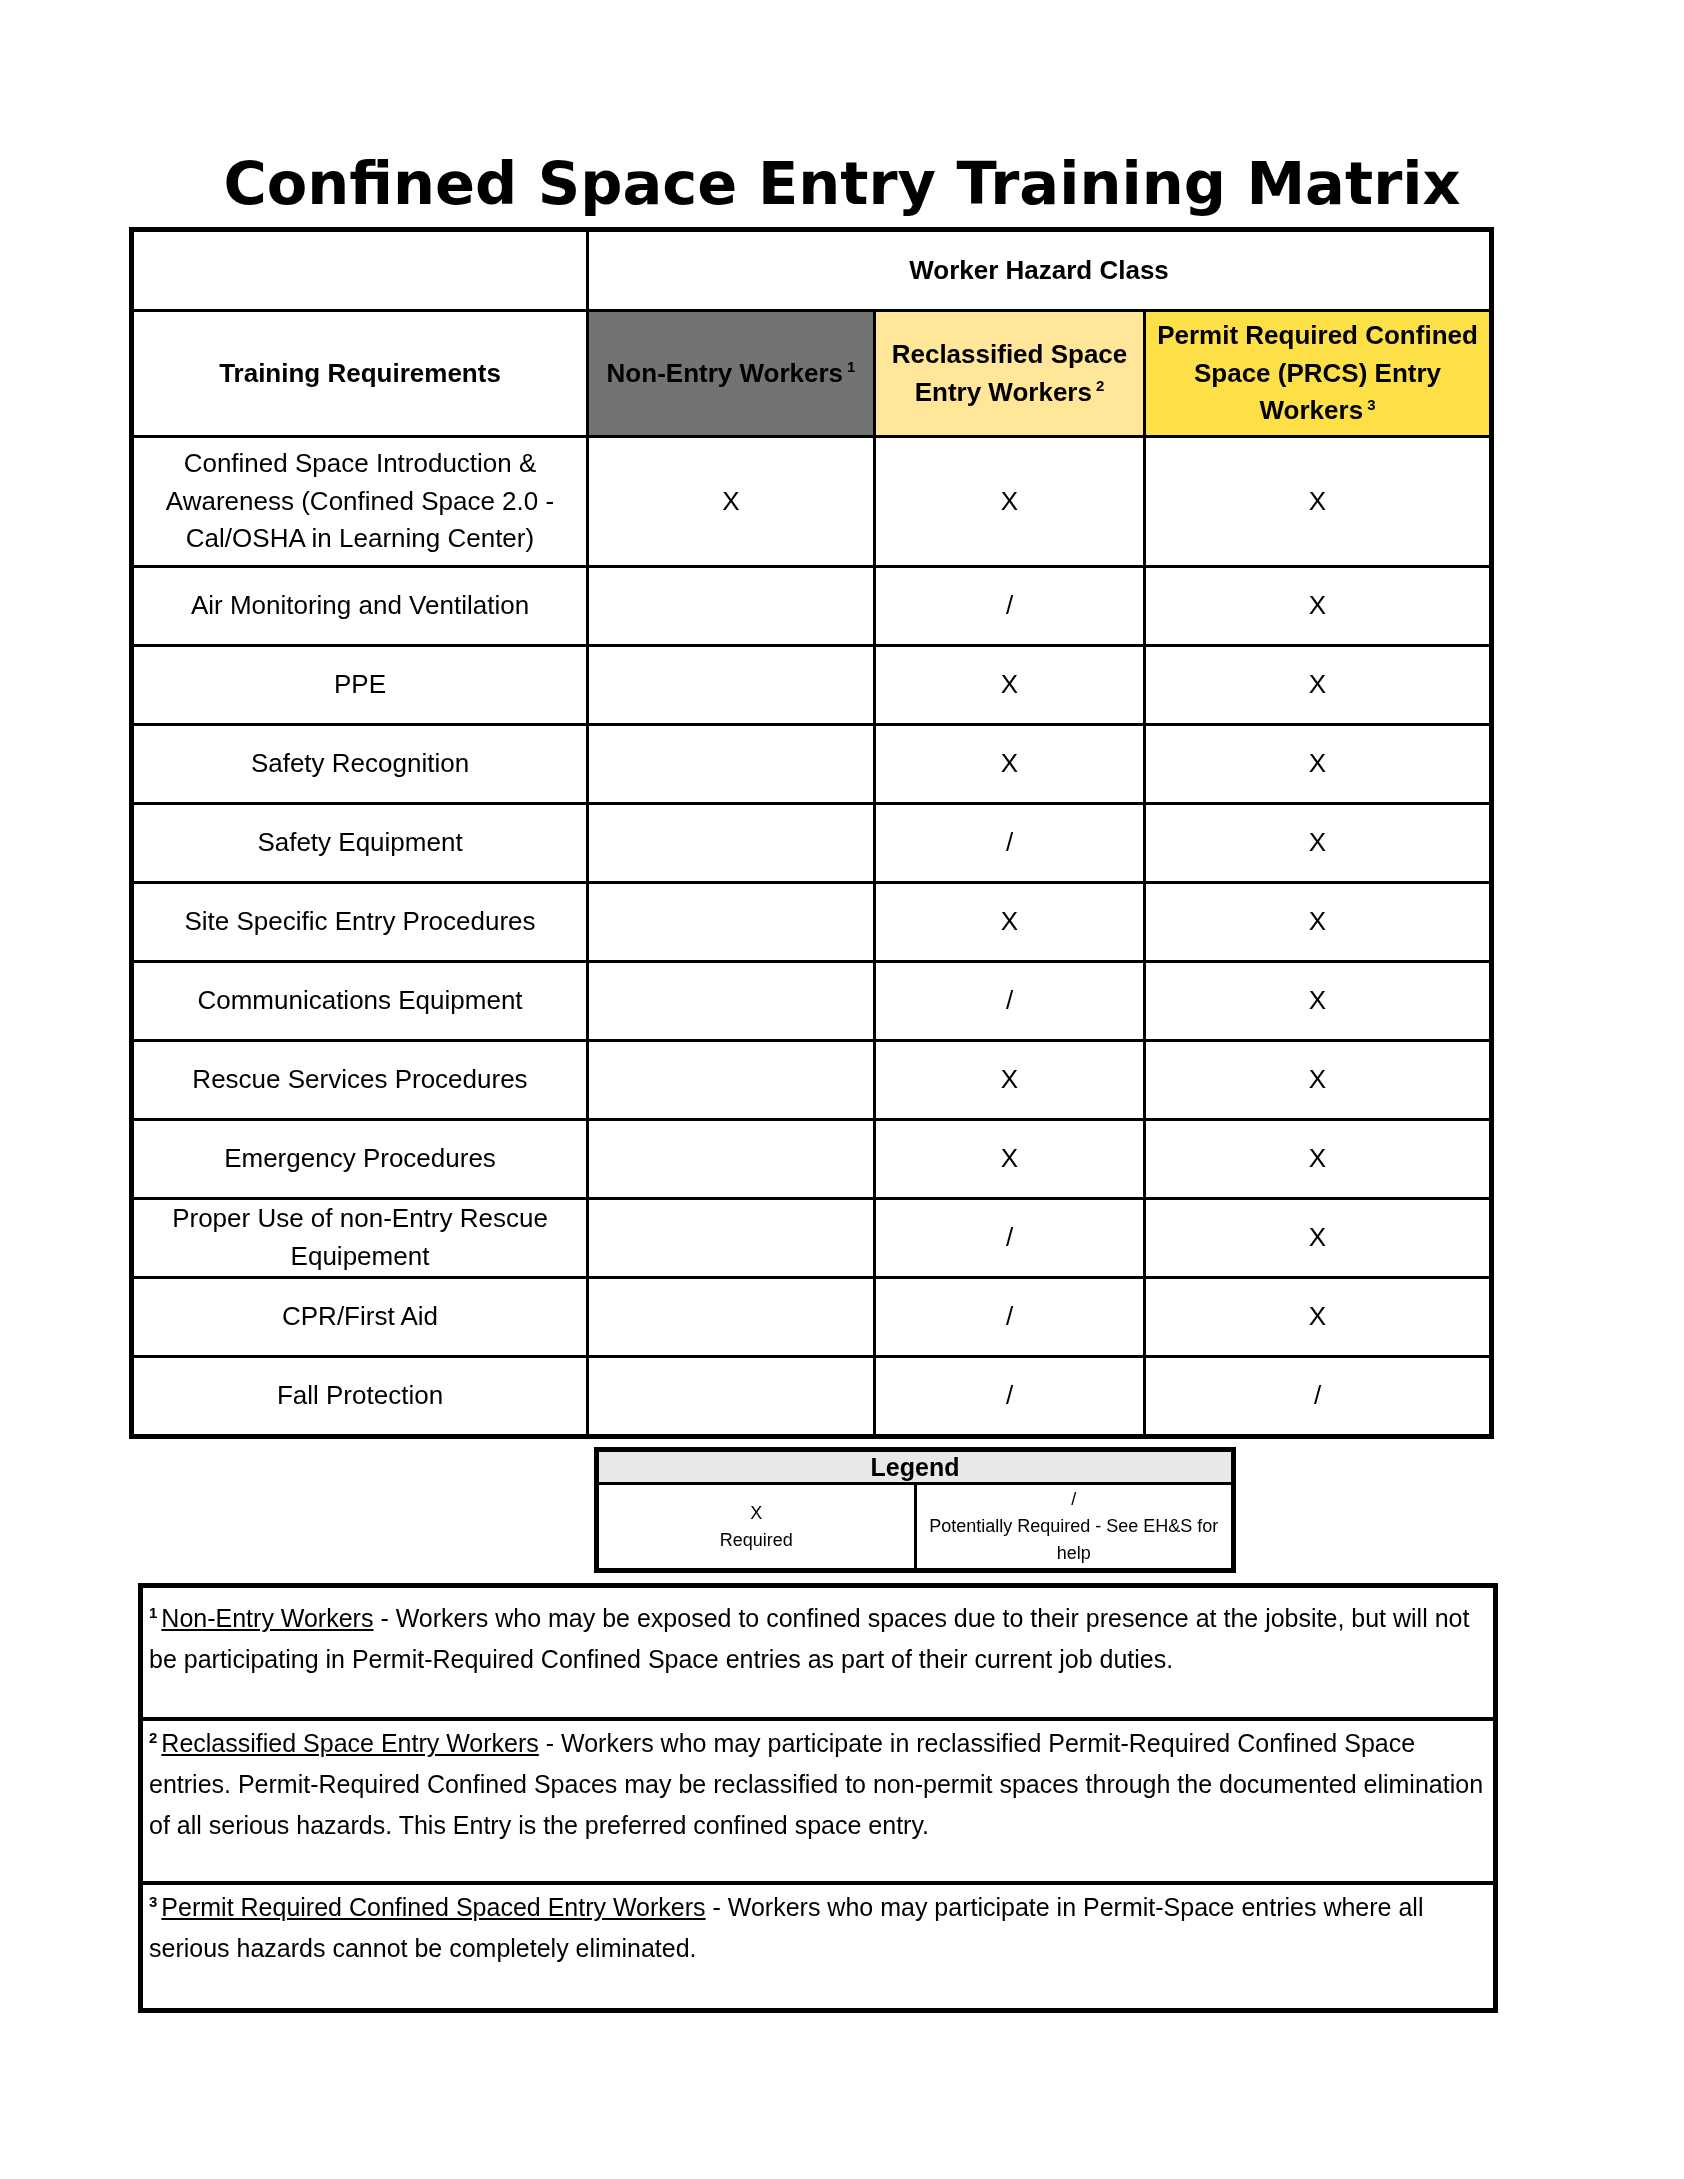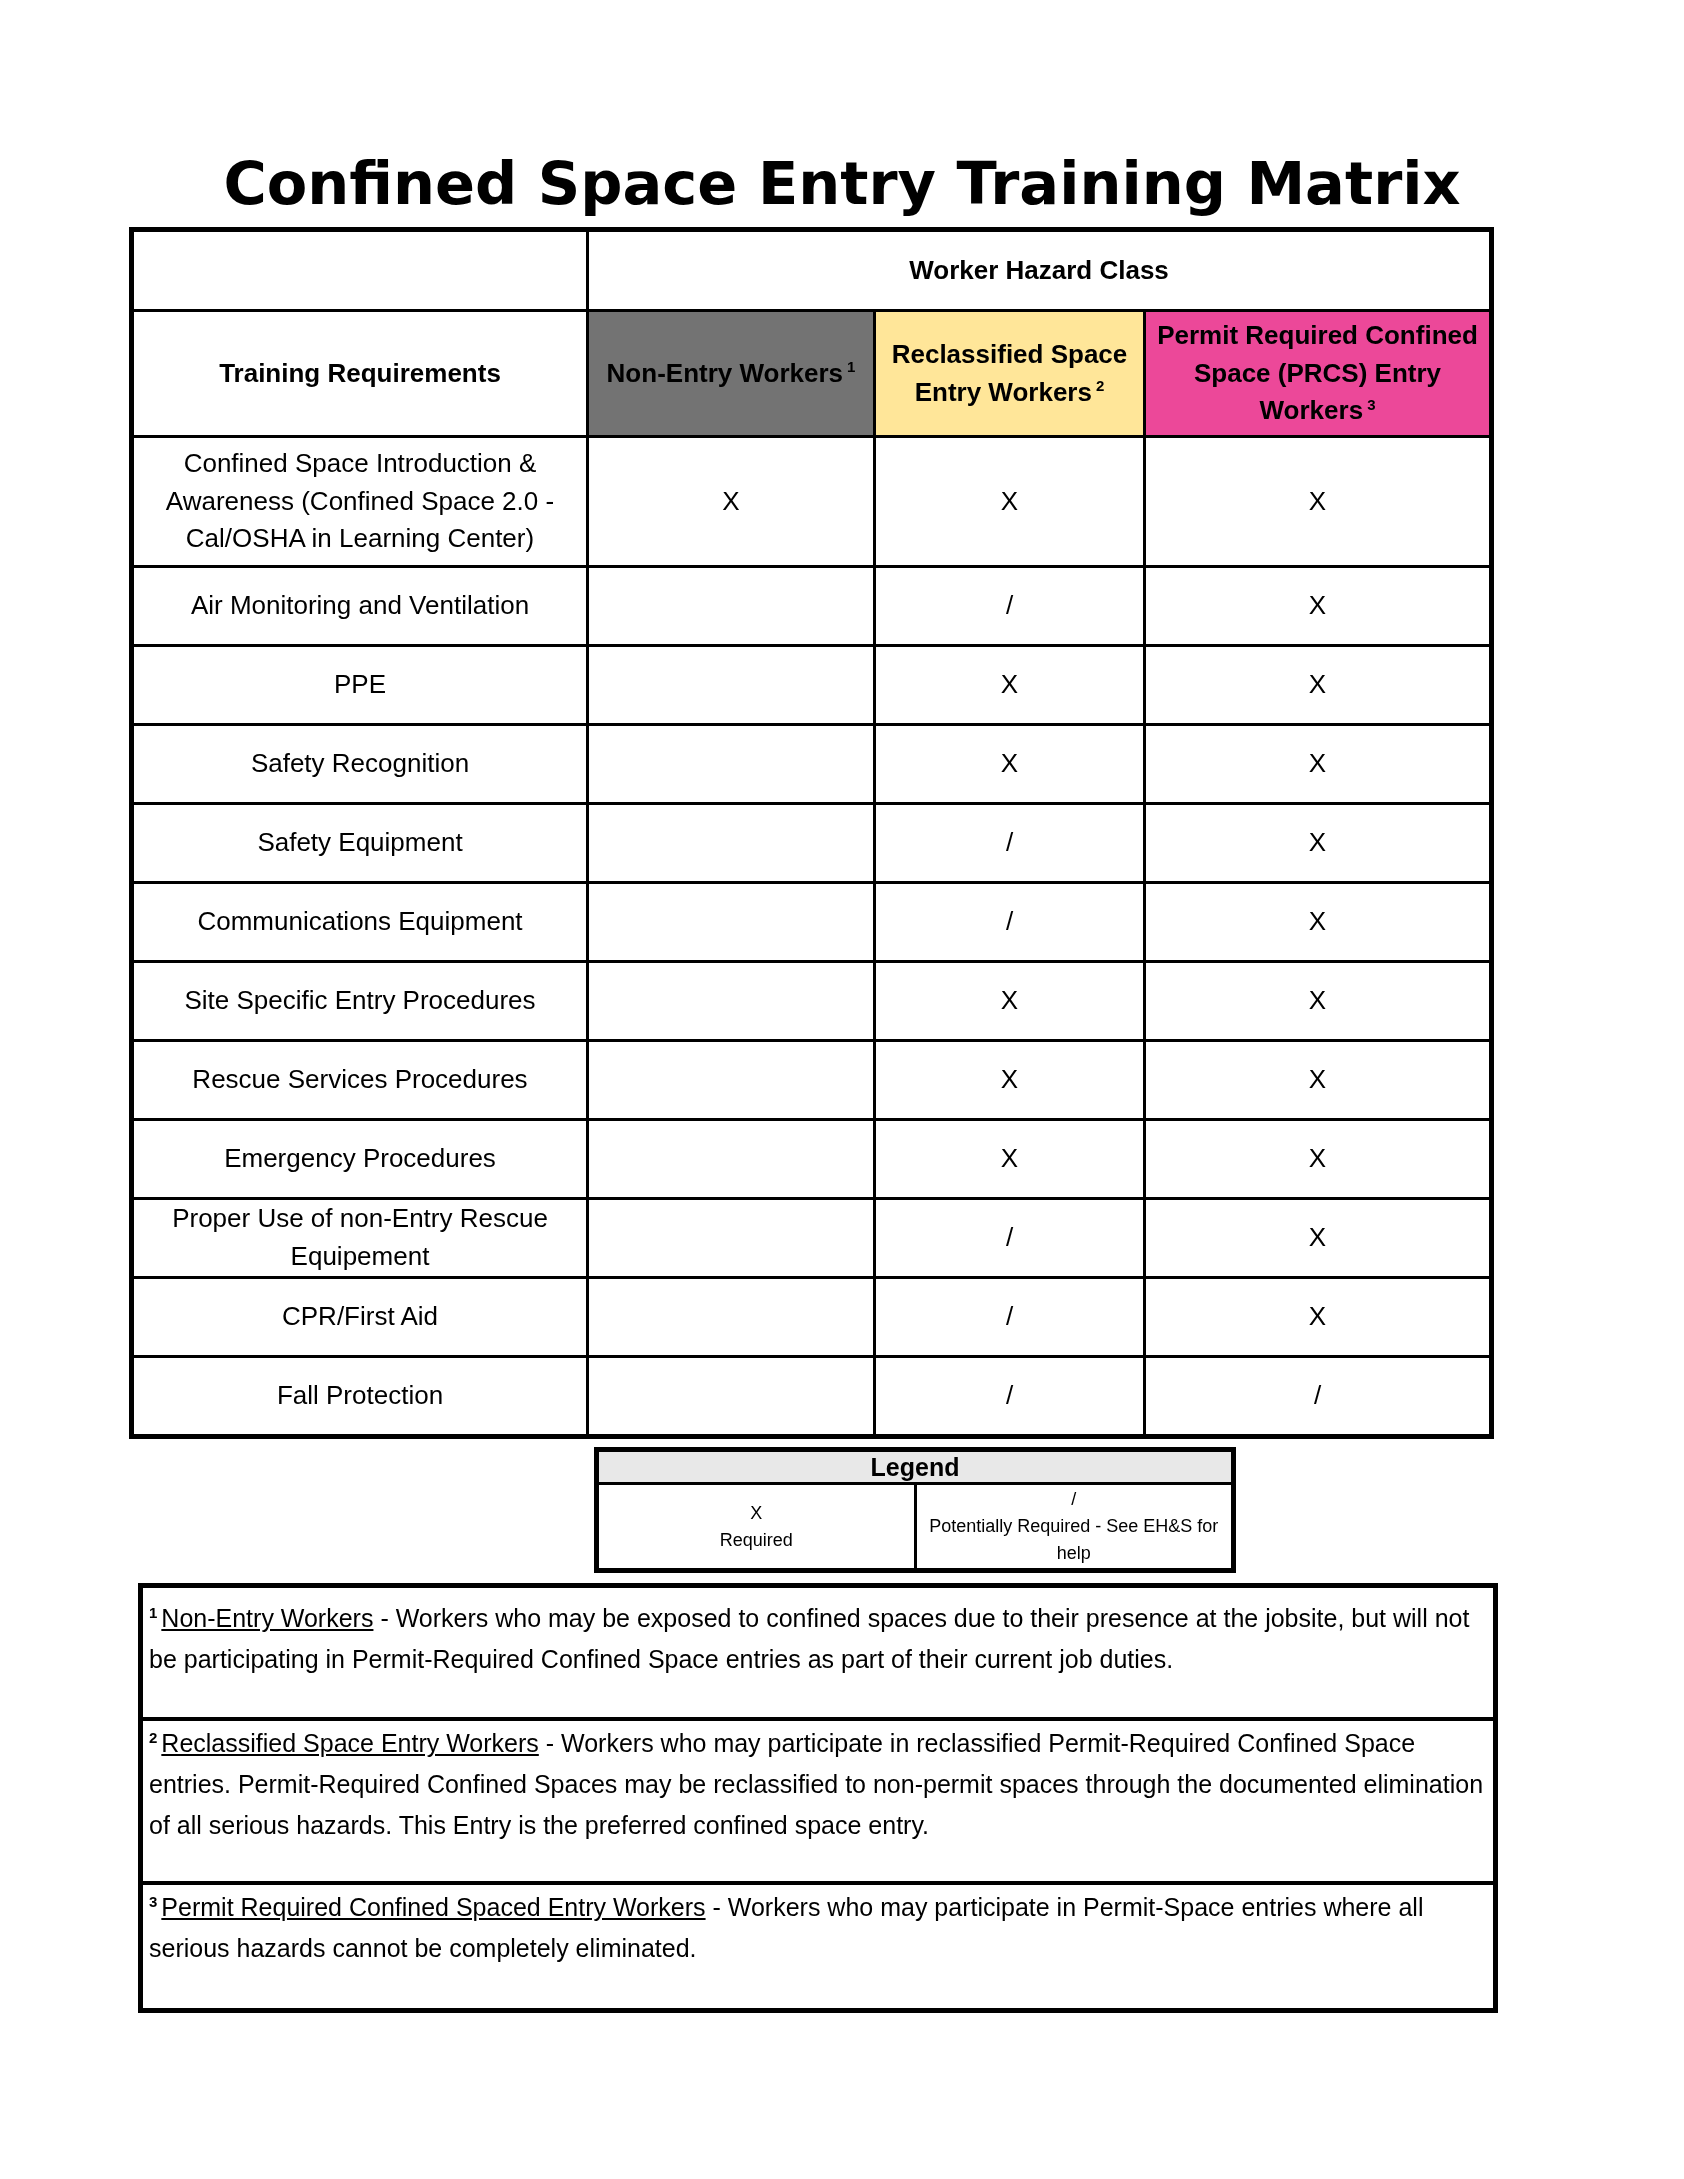--- a/index.html
+++ b/index.html
@@ -4,21 +4,21 @@
 <style>
   html,body{margin:0;padding:0;background:#fff;}
   body{width:1684px;height:2179px;position:relative;font-family:"Liberation Sans",sans-serif;color:#000;overflow:hidden;}
   .title{position:absolute;left:0;width:1684px;top:149px;text-align:center;font-size:59px;font-weight:bold;letter-spacing:0px;font-family:"DejaVu Sans",sans-serif;}
   table.matrix{position:absolute;left:129px;top:227px;width:1360px;border-collapse:collapse;border:5px solid #000;table-layout:fixed;}
   table.matrix td{border:3px solid #000;text-align:center;vertical-align:middle;font-size:26px;padding:0 6px;line-height:1.45;}
   .hdr1 td{height:77px;font-size:29px;font-weight:bold;}
   .hdr2 td{height:123px;font-weight:bold;font-size:26px;}
   .hdr2 td.green{background:#737373;margin-left:7px;}
   .hdr2 td.yellow{background:#ffe699;}
-  .hdr2 td.red{background:#ec4899;}
+  .hdr2 td.red{background:#fde047;}
   .row-first td{height:127px;}
   .row td{height:76px;}
   td.label{vertical-align:bottom;padding-bottom:4px;}
   td.label.multi{vertical-align:middle;padding-bottom:0;}
   td.mark{vertical-align:top;padding-top:14px;}
   .row-first td.mark{vertical-align:middle;padding-top:0;}
   sup{font-size:15px;vertical-align:super;margin-left:4px;}
   table.legend{position:absolute;left:594px;top:1447px;width:642px;border-collapse:collapse;border:5px solid #000;table-layout:fixed;}
   table.legend td{border:3px solid #000;text-align:center;font-size:18px;line-height:1.5;}
   table.legend .lg-head td{background:#e8e8e8;font-weight:bold;font-size:25px;height:30px;padding:0;line-height:30px;}
@@ -78,29 +78,29 @@
     <td class="mark">X</td>
     <td class="mark">X</td>
   </tr>
   <tr class="row">
     <td class="label">Safety Equipment</td>
     <td class="mark"></td>
     <td class="mark">/</td>
     <td class="mark">X</td>
   </tr>
   <tr class="row">
+    <td class="label">Site Specific Entry Procedures</td>
+    <td class="mark"></td>
+    <td class="mark">X</td>
+    <td class="mark">X</td>
+  </tr>
+  <tr class="row">
     <td class="label">Communications Equipment</td>
     <td class="mark"></td>
     <td class="mark">/</td>
-    <td class="mark">X</td>
-  </tr>
-  <tr class="row">
-    <td class="label">Site Specific Entry Procedures</td>
-    <td class="mark"></td>
-    <td class="mark">X</td>
     <td class="mark">X</td>
   </tr>
   <tr class="row">
     <td class="label">Rescue Services Procedures</td>
     <td class="mark"></td>
     <td class="mark">X</td>
     <td class="mark">X</td>
   </tr>
   <tr class="row">
     <td class="label">Emergency Procedures</td>

